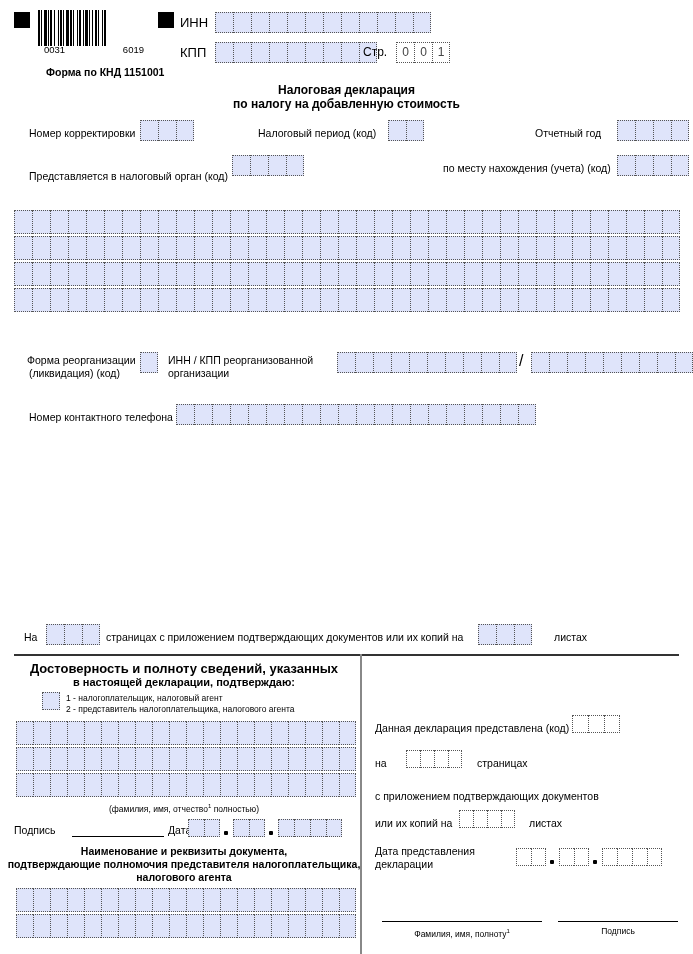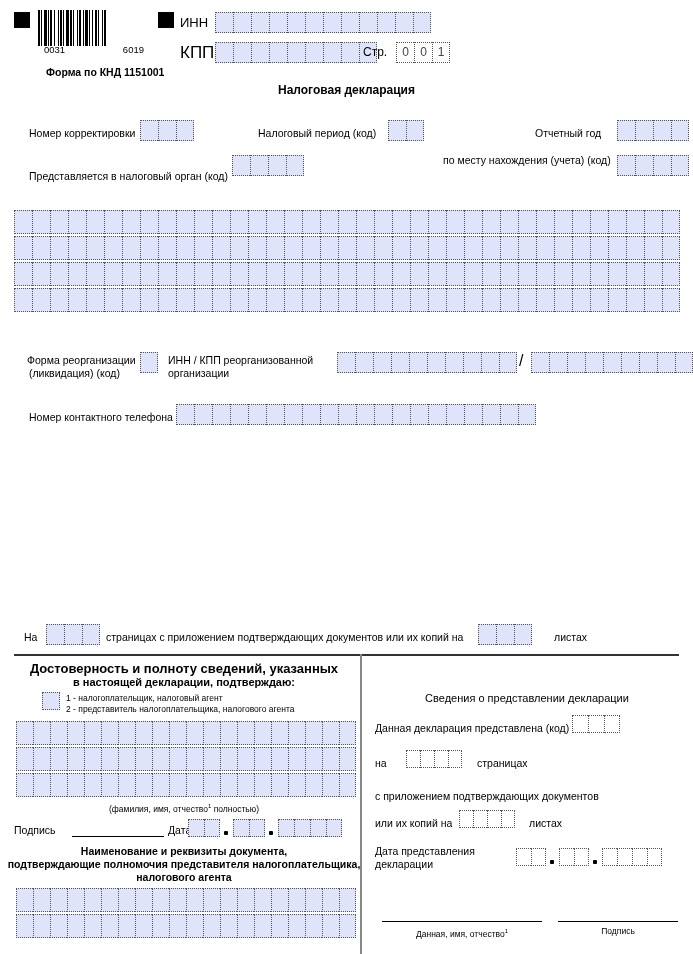--- a/index.html
+++ b/index.html
@@ -208,41 +208,42 @@
       <div class="cell"></div>
       <div class="cell"></div>
       <div class="cell"></div>
       <div class="cell"></div>
       <div class="cell"></div>
       <div class="cell"></div>
       <div class="cell"></div>
       <div class="cell"></div>
     </div>
 
-  <div class="abs lbl" style="left:180px; top:46px; font-size:17px;">КПП</div>
+  <div class="abs lbl" style="left:180px; top:46px; font-size:13px;">КПП</div>
   <div class="cells" id="kpp-cells" style="left:215px; top:42px;">
       <div class="cell"></div>
       <div class="cell"></div>
       <div class="cell"></div>
       <div class="cell"></div>
       <div class="cell"></div>
       <div class="cell"></div>
       <div class="cell"></div>
       <div class="cell"></div>
       <div class="cell"></div>
     </div>
 
   <div class="abs lbl" style="left:363px; top:46px; font-size:12px;">Стр.</div>
   <div class="cells white" id="page-cells" style="left:396px; top:42px;">
       <div class="cell">0</div>
       <div class="cell">0</div>
       <div class="cell">1</div>
     </div>
 
   <div class="abs lbl bold ctr" style="left:0px; top:84px; width:693px; font-size:12px;">Налоговая декларация</div>
+  <div class="abs lbl bold ctr" style="left:0px; top:98px; width:693px; font-size:12px;">по налогу на добавленную стоимость</div>
 
   <div class="abs lbl" style="left:29px; top:127px;">Номер корректировки</div>
   <div class="cells" id="correction-cells" style="left:140px; top:120px;">
       <div class="cell"></div>
       <div class="cell"></div>
       <div class="cell"></div>
     </div>
 
   <div class="abs lbl" style="left:258px; top:127px;">Налоговый период (код)</div>
   <div class="cells" id="period-cells" style="left:388px; top:120px;">
@@ -259,21 +260,21 @@
     </div>
 
   <div class="abs lbl" style="left:29px; top:162px;margin-top:8px;">Представляется в налоговый орган (код)</div>
   <div class="cells" id="authority-cells" style="left:232px; top:155px;">
       <div class="cell"></div>
       <div class="cell"></div>
       <div class="cell"></div>
       <div class="cell"></div>
     </div>
 
-  <div class="abs lbl" style="left:443px; top:154px;text-align:right;">по месту нахождения (учета) (код)</div>
+  <div class="abs lbl" style="left:443px; top:162px;text-align:right;">по месту нахождения (учета) (код)</div>
   <div class="cells" id="location-cells" style="left:617px; top:155px;">
       <div class="cell"></div>
       <div class="cell"></div>
       <div class="cell"></div>
       <div class="cell"></div>
     </div>
 
   <div id="taxpayer-block">
       <div class="cells" style="position: absolute; left: 14px; top: 210px; height: 24px;">
         <div class="cell" style="width: 18px;"></div>
@@ -656,21 +657,20 @@
         <div class="cell" style="width: 17px;"></div>
         <div class="cell" style="width: 17px;"></div>
         <div class="cell" style="width: 17px;"></div>
         <div class="cell" style="width: 17px;"></div>
         <div class="cell" style="width: 17px;"></div>
         <div class="cell" style="width: 17px;"></div>
         <div class="cell" style="width: 17px;"></div>
       </div>
     </div>
 
-  <div class="abs lbl ctr" style="left:368px; top:692px; width:318px; font-size:11px;">Сведения о представлении декларации</div>
 
   <div class="abs lbl" style="left:375px; top:722px;">Данная декларация представлена (код)</div>
   <div class="cells white h18 w16" id="submitted-cells" style="left:572px; top:715px;">
       <div class="cell"></div>
       <div class="cell"></div>
       <div class="cell"></div>
     </div>
 
   <div class="abs lbl" style="left:375px; top:757px;">на</div>
   <div class="cells white h18 w14" id="right-pages-cells" style="left:406px; top:750px;">
@@ -707,19 +707,19 @@
   <div class="dotsep" style="left:593px; top:860px;"></div>
   <div class="cells white h18 w15" id="rdate-year-cells" style="left:602px; top:848px;">
       <div class="cell"></div>
       <div class="cell"></div>
       <div class="cell"></div>
       <div class="cell"></div>
     </div>
 
   <div class="sigline" style="left:382px; top:921px; width:160px;"></div>
   <div class="abs lbl-sm ctr" style="left:382px; top:926px; width:160px;">
-    <span>Данная, имя, отчество</span><sup>1</sup>
+    <span>Фамилия, имя, полноту</span><sup>1</sup>
   </div>
 
   <div class="sigline" style="left:558px; top:921px; width:120px;"></div>
   <div class="abs lbl-sm ctr" style="left:558px; top:926px; width:120px;">Подпись</div>
 
 </div>
 
 </body></html>

